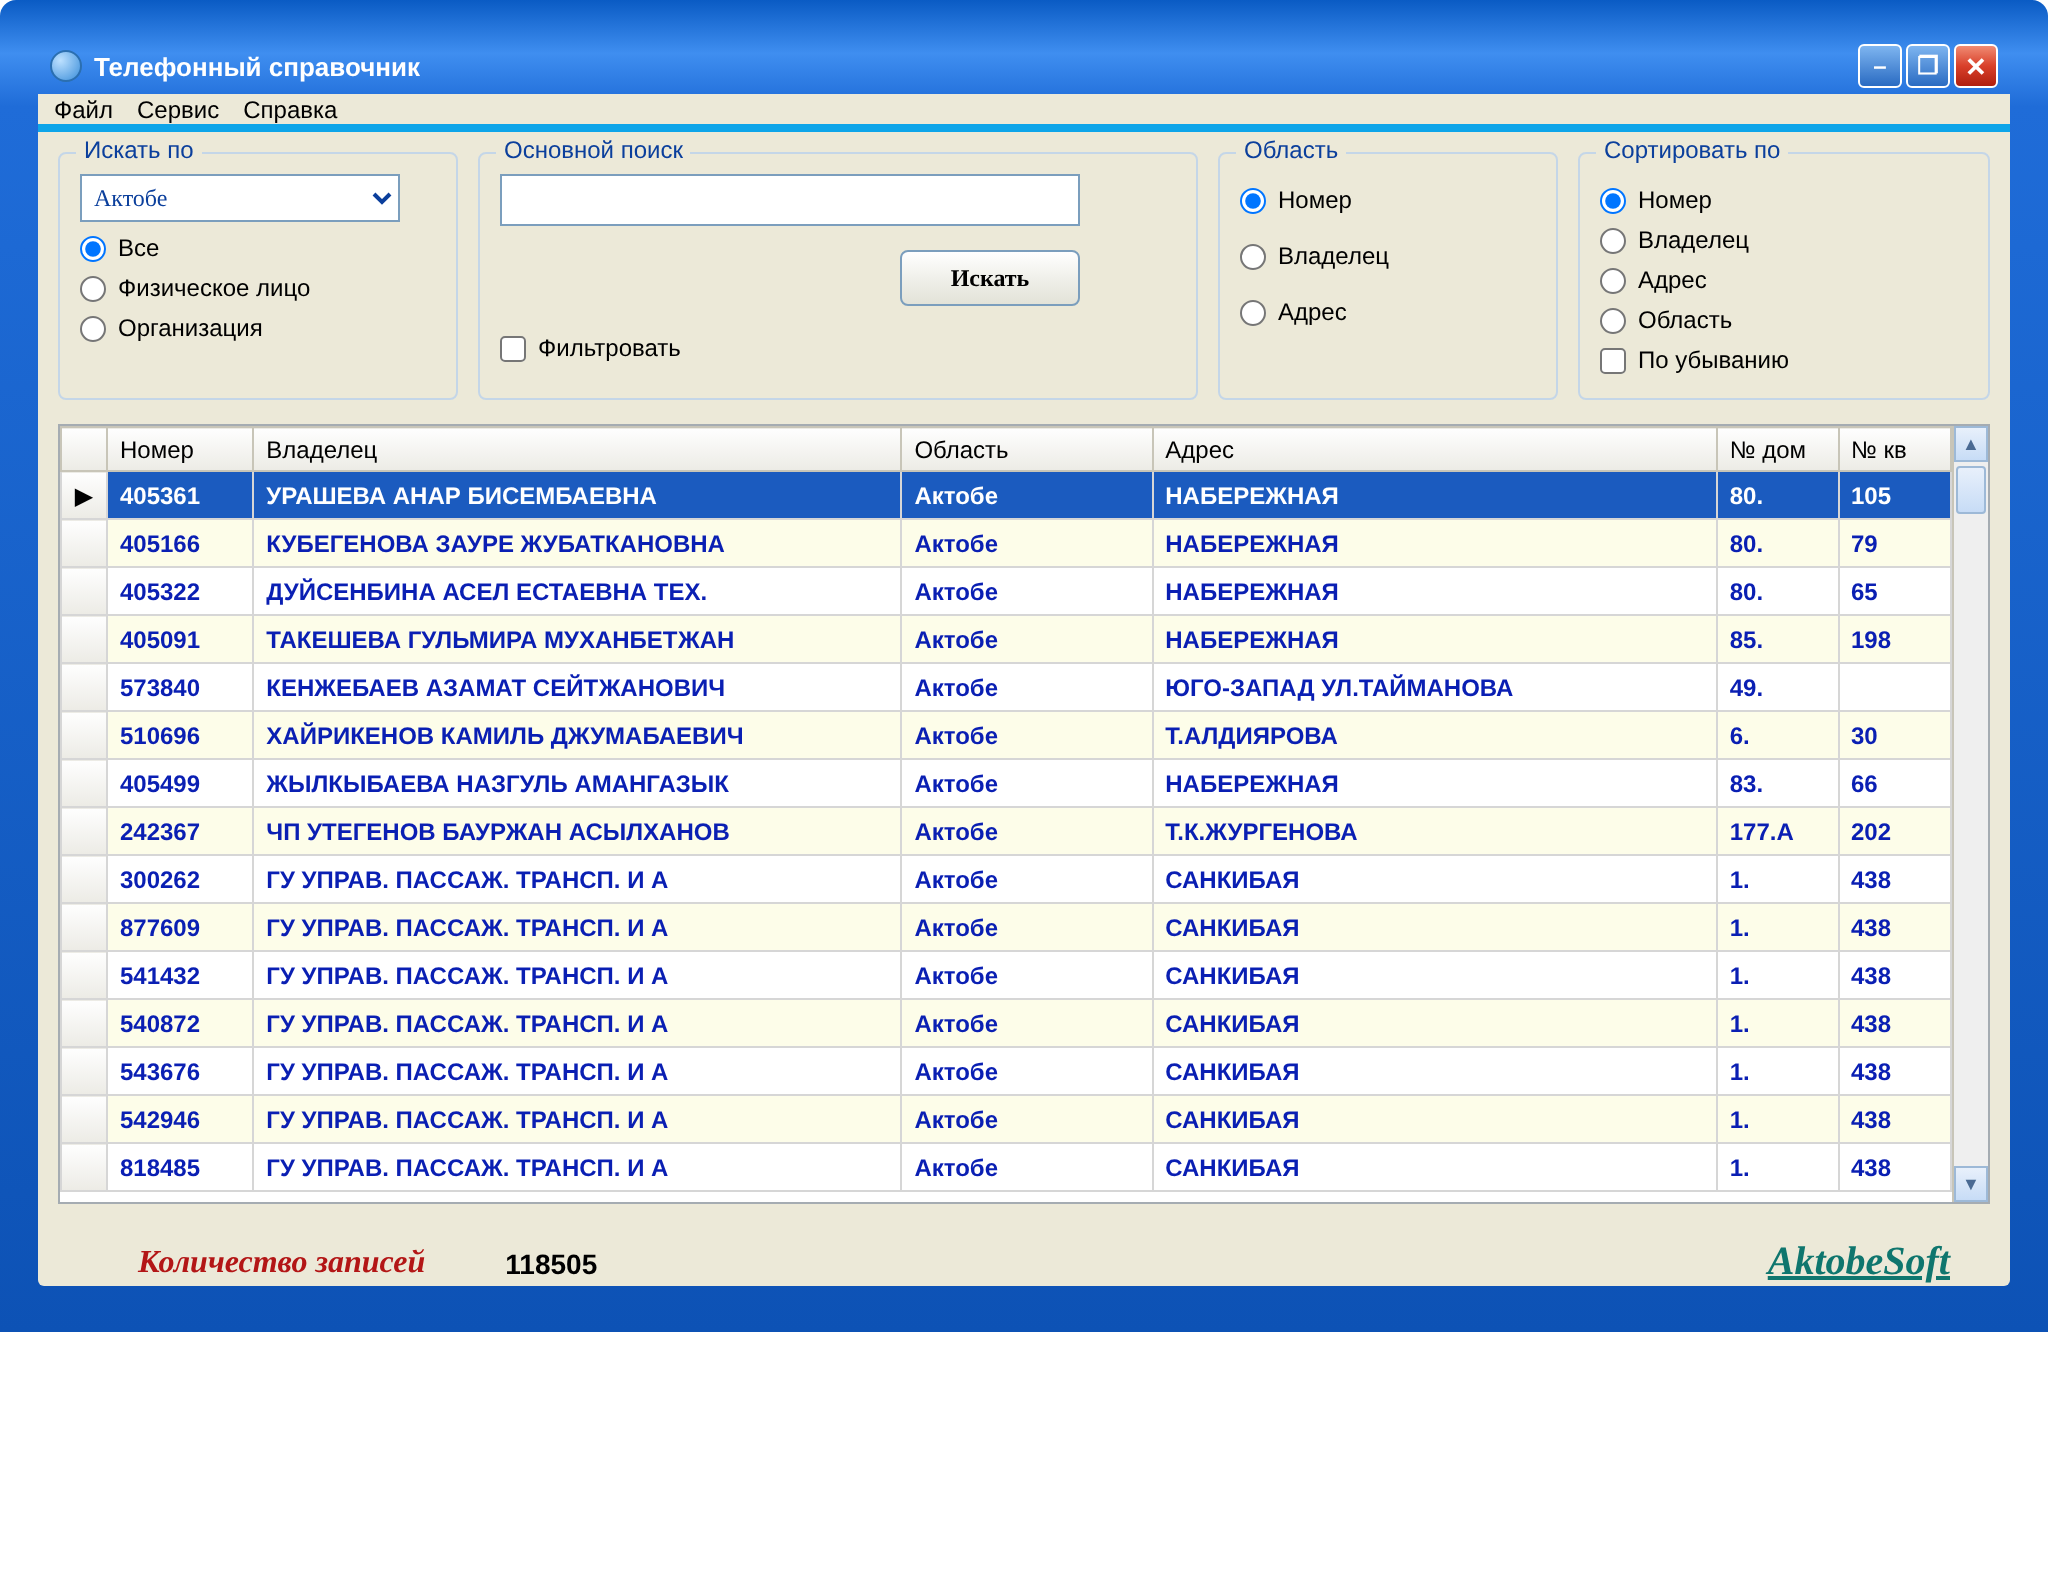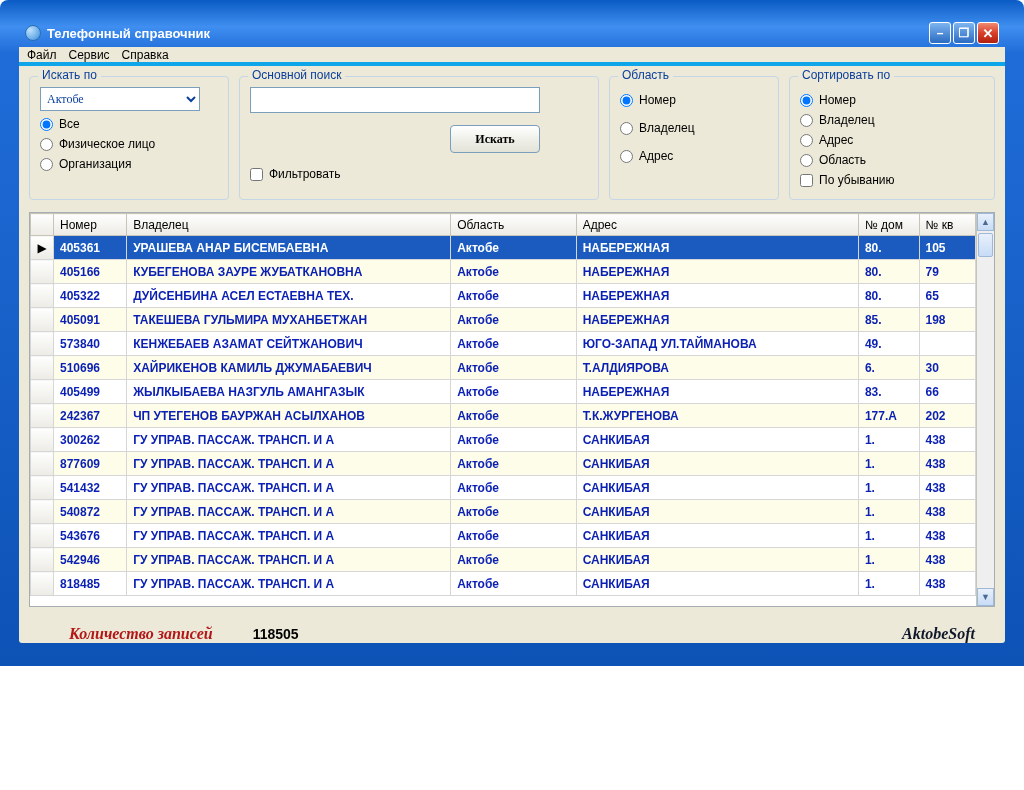--- a/index.html
+++ b/index.html
@@ -215,25 +215,26 @@
     font-size:16px;
     margin-right:40px;
   }
   .footer .records-count {
     color:#000;
     font-weight:bold;
     font-size:14px;
   }
   .footer .brand {
     margin-left:auto;
-    color:#0f172a;
+    color:#0f766e;
     font-family: 'Brush Script MT', cursive;
     font-style:italic;
-    font-size:16px;
+    font-size:20px;
     font-weight:bold;
+    text-decoration:underline;
   }
   .col-num   { width:70px; }
   .col-owner { width:310px; }
   .col-area  { width:120px; }
   .col-addr  { width:270px; }
   .col-house { width:58px; }
   .col-apt   { width:54px; }
 </style>
 </head>
 <body>

